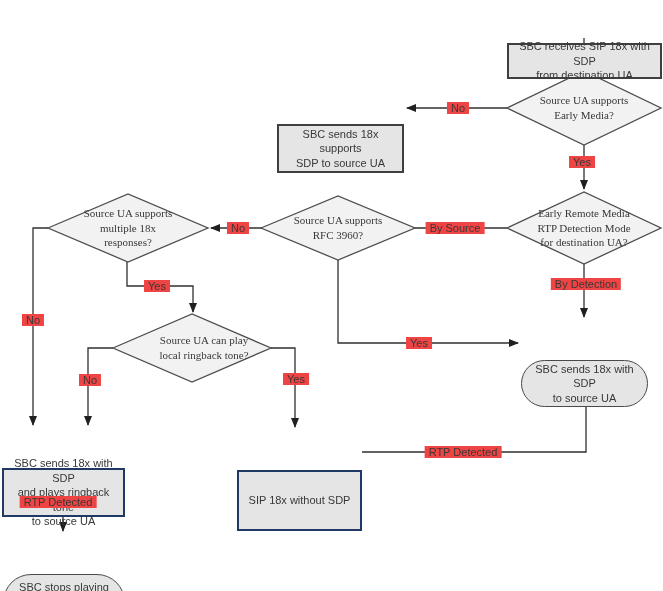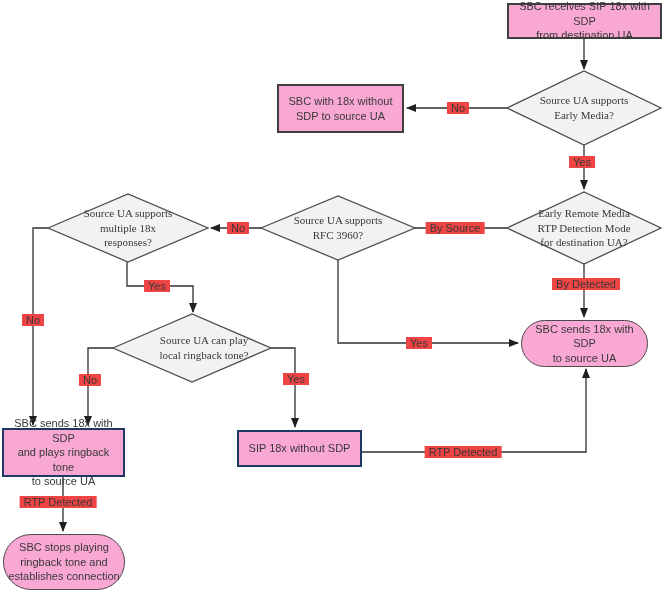--- a/index.html
+++ b/index.html
@@ -23,23 +23,24 @@
   .node {
     position: absolute;
     box-sizing: border-box;
     display: flex;
     align-items: center;
     justify-content: center;
     text-align: center;
     font-size: 11px;
     line-height: 1.32;
     color: #383838;
-    background: #f9a8d4;
+    background: #e5e5e5;
     white-space: pre-line;
     padding: 2px 4px;
+    margin-top: 40px;
   }
   .rect-gray { border: 2px solid #3f3f3f; }
   .rect-navy { border: 2px solid #1f3864; }
   .stadium   { border: 1.5px solid #4a4a4a; border-radius: 24px; }
   .stadium-big { border: 1.5px solid #4a4a4a; border-radius: 28px; }
   .diamond-label {
     position: absolute;
     transform: translate(-50%, -50%);
     text-align: center;
     font-size: 11px;
@@ -93,27 +94,27 @@
       <polygon class="diamond" points="507,228 584,192 661,228 584,264"></polygon>
       <polygon class="diamond" points="261,228 338,196 415,228 338,260"></polygon>
       <polygon class="diamond" points="48,228 128,194 208,228 128,262"></polygon>
       <polygon class="diamond" points="113,348 192,314 271,348 192,382"></polygon>
     </g>
   </svg>
 
   <div class="node rect-gray" style="left:507px; top:3px; width:155px; height:36px;">SBC receives SIP 18x with SDP
 from destination UA</div>
 
-  <div class="node rect-gray" style="left:277px; top:84px; width:127px; height:49px;">SBC with 18x without
+  <div class="node rect-gray" style="left:277px; top:84px; width:127px; height:49px;">SBC sends 18x supports
 SDP to source UA</div>
 
   <div class="node stadium" style="left:521px; top:320px; width:127px; height:47px;">SBC sends 18x with SDP
 to source UA</div>
 
-  <div class="node rect-navy" style="left:237px; top:430px; width:125px; height:37px;">SIP 18x without SDP</div>
+  <div class="node rect-navy" style="left:237px; top:430px; width:125px; height:61px;">SIP 18x without SDP</div>
 
   <div class="node rect-navy" style="left:2px; top:428px; width:123px; height:49px;">SBC sends 18x with SDP
 and plays ringback tone
 to source UA</div>
 
   <div class="node stadium-big" style="left:3px; top:534px; width:122px; height:56px;">SBC stops playing
 ringback tone and
 establishes connection</div>
 
   <div class="diamond-label" style="left:584px; top:108px; width:140px;">Source UA supports
@@ -129,21 +130,21 @@
   <div class="diamond-label" style="left:128px; top:228px; width:122px;">Source UA supports
 multiple 18x
 responses?</div>
 
   <div class="diamond-label" style="left:204px; top:348px; width:150px;">Source UA can play
 local ringback tone?</div>
 
   <div class="edge-label" style="left:458px; top:108px;">No</div>
   <div class="edge-label" style="left:582px; top:162px;">Yes</div>
   <div class="edge-label" style="left:455px; top:228px;">By Source</div>
-  <div class="edge-label" style="left:586px; top:284px;">By Detected</div>
+  <div class="edge-label" style="left:586px; top:284px;">By Detection</div>
   <div class="edge-label" style="left:238px; top:228px;">No</div>
   <div class="edge-label" style="left:419px; top:343px;">Yes</div>
   <div class="edge-label" style="left:33px; top:320px;">No</div>
   <div class="edge-label" style="left:157px; top:286px;">Yes</div>
   <div class="edge-label" style="left:90px; top:380px;">No</div>
   <div class="edge-label" style="left:296px; top:379px;">Yes</div>
   <div class="edge-label" style="left:58px; top:502px;">RTP Detected</div>
   <div class="edge-label" style="left:463px; top:452px;">RTP Detected</div>
 
 </div>

